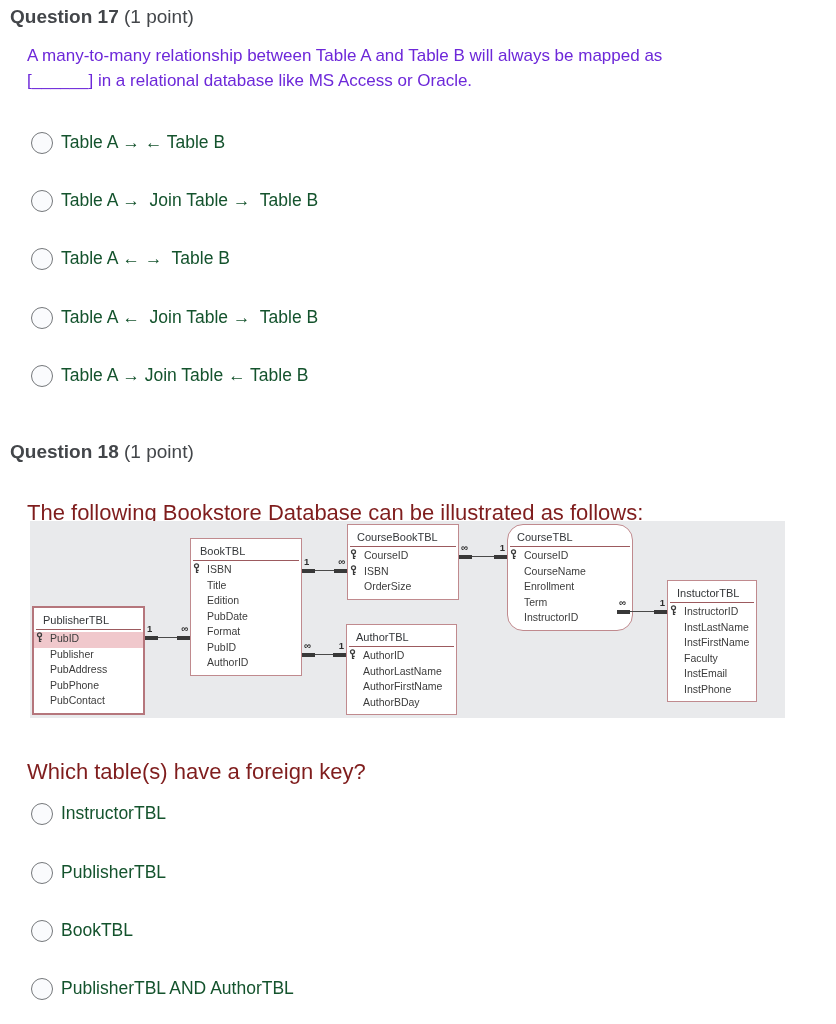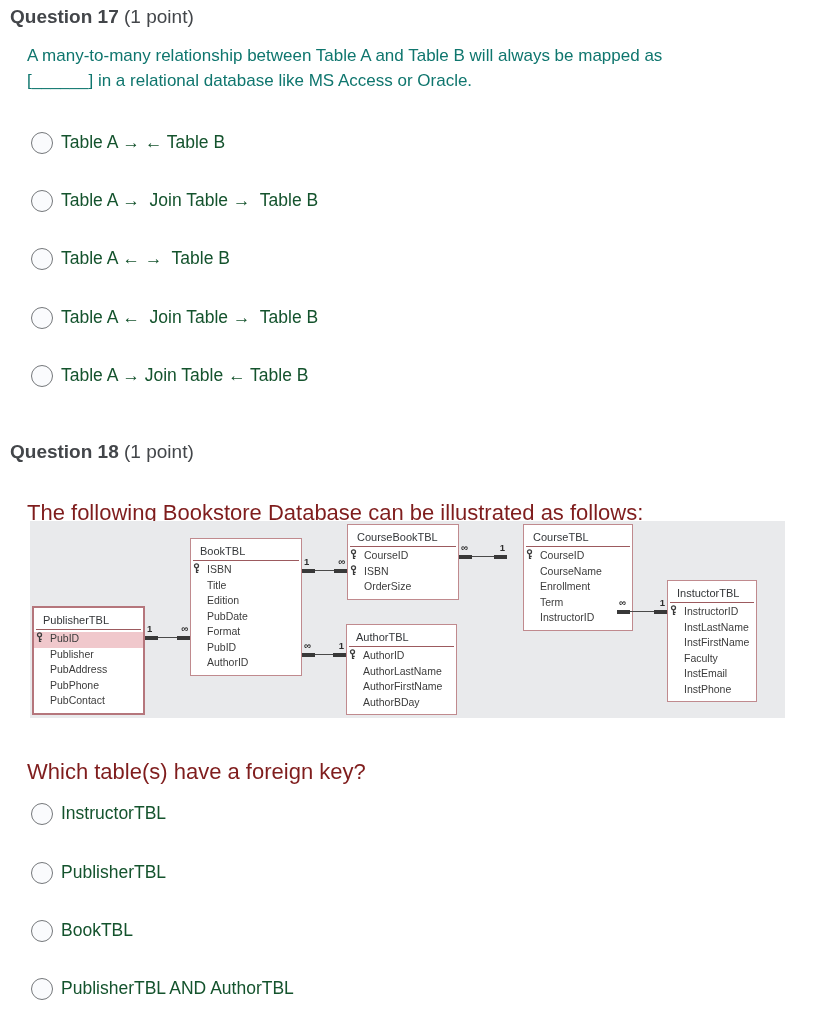--- a/index.html
+++ b/index.html
@@ -8,21 +8,21 @@
     width:836px;height:1024px;
     background:#ffffff;
     font-family:"Liberation Sans", sans-serif;
     color:#494c4e;
     overflow:hidden;
   }
   
   .qheader{position:absolute;left:10px;font-size:19px;color:#43464a;}
   .qnum{font-weight:700;}
   .qpts{font-weight:400;}
-  .qbody{position:absolute;left:27px;font-size:17px;line-height:25px;color:#0f766e;width:770px;}
+  .qbody{position:absolute;left:27px;font-size:17px;line-height:25px;color:#6d28d9;width:770px;}
   .qtext{position:absolute;left:27px;font-size:22px;color:#7f1d1d;margin-top:20px;}
   
   .opt{position:absolute;left:31px;display:flex;align-items:center;height:25px;cursor:pointer;}
   .radio{
     width:22px;height:22px;border-radius:50%;
     border:1.5px solid #75787b;background:#fafbfd;
     box-sizing:border-box;flex:0 0 auto;
   }
   .opt-label{margin-left:8px;font-size:17.5px;color:#14532d;white-space:pre;}
   
@@ -224,21 +224,21 @@
             <span class="key-slot"></span>
             <span class="fld">AuthorFirstName</span>
           </div>
         <div class="tbl-row">
             <span class="key-slot"></span>
             <span class="fld">AuthorBDay</span>
           </div>
       </div>
     </div>
 
-    <div class="tbl" style="left:493px;top:3px;width:110px;">
+    <div class="tbl" style="left:477px;top:3px;width:126px;border-radius:16px;">
       <div class="tbl-name">CourseTBL</div>
       <div class="tbl-sep"></div>
       <div class="tbl-rows">
         <div class="tbl-row">
           <span class="key-slot">
               <svg width="7" height="11" viewBox="0 0 7 11">
                 <circle cx="3.5" cy="2.8" r="2" fill="none" stroke="#3a3a3a" stroke-width="1.3"></circle>
                 <path d="M3.5 4.9 V10 M3.5 7.4 H5.7 M3.5 9.3 H5.2" stroke="#3a3a3a" stroke-width="1.2" fill="none"></path>
               </svg>
             </span>

